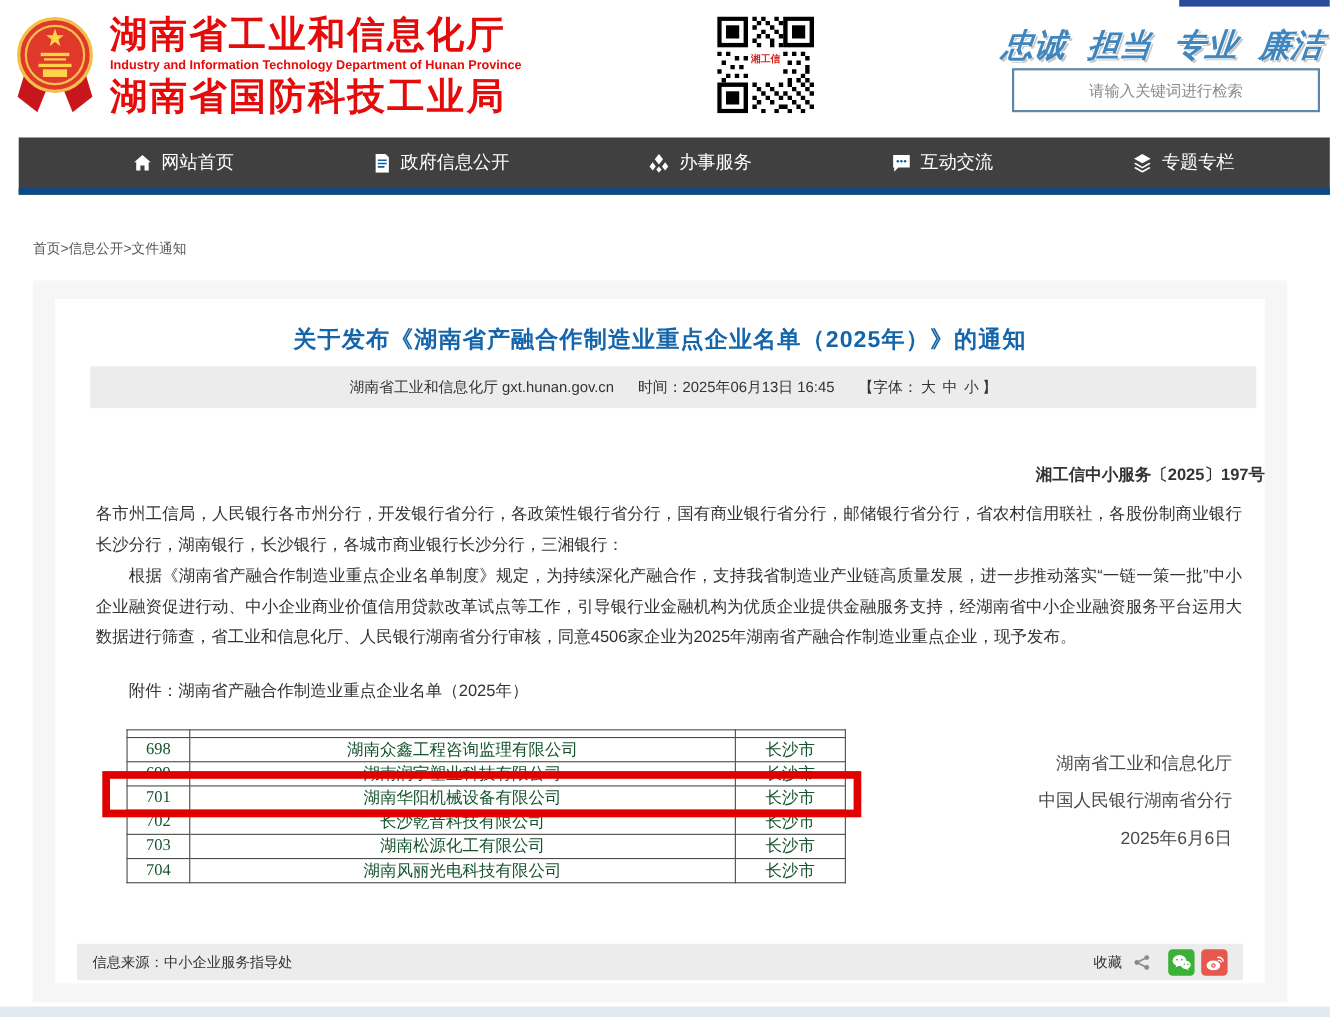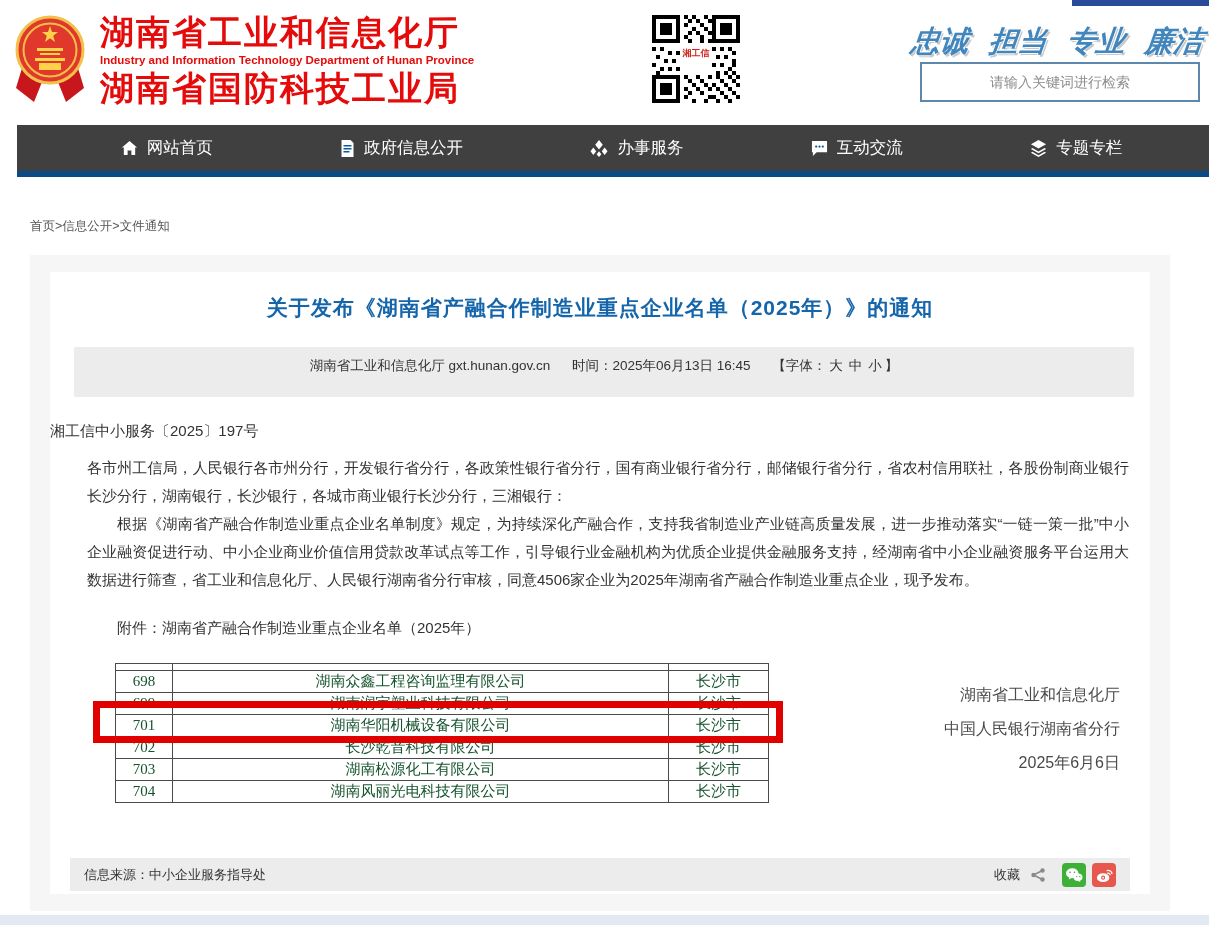--- a/index.html
+++ b/index.html
@@ -33,26 +33,26 @@
   
   .breadcrumb { position:absolute; left:30px; top:218px; font-size:12.5px; color:#555; }
   .breadcrumb span { color:#555; }
 
   
   .content-outer { position:absolute; left:30px; top:255px; width:1140px; height:656px; background:#f6f6f6; }
   .content-inner { position:absolute; left:20px; top:17px; width:1100px; height:622px; background:#fff; }
 
   .article-title { position:absolute; left:0; top:22px; width:1100px; text-align:center;
                    font-size:21px; font-weight:bold; color:#1565ab; letter-spacing:1px; }
-  .meta-bar { position:absolute; left:24px; top:61px; width:1060px; height:50px; background:#ececec;
-              text-align:center; line-height:38px; font-size:13.5px; color:#333;margin-top:14px; }
+  .meta-bar { position:absolute; left:32px; top:61px; width:1060px; height:38px; background:#ececec;
+              text-align:center; line-height:38px; font-size:13.5px; color:#333; }
   .meta-bar .seg { margin:0 9px; }
   .meta-bar .font-opt { margin:0 3px; cursor:pointer; }
 
-  .doc-number { position:absolute; left:0; top:150px; width:1100px; text-align:left; font-size:15px; color:#333; }
+  .doc-number { position:absolute; left:0; top:150px; width:1100px; text-align:right; font-size:15px; color:#333;font-weight:bold; }
   .para { position:absolute; left:37px; width:1042px; font-size:15px; color:#333; line-height:28px; text-align:justify; }
   .p1 { top:182px; }
   .p2 { top:238px; text-indent:2em; }
   .attachment { position:absolute; left:37px; top:347px; width:1042px; font-size:15px; color:#333; text-indent:2em; }
 
   
   .list-table { position:absolute; left:65px; top:391px; border-collapse:collapse;
                 font-family:"Liberation Serif", serif; color:#14532d; }
   .list-table td { border:1px solid #4a4a4a; text-align:center; font-size:15px; height:22px; padding:0; }
   .list-table td.c-no { width:57px; }

